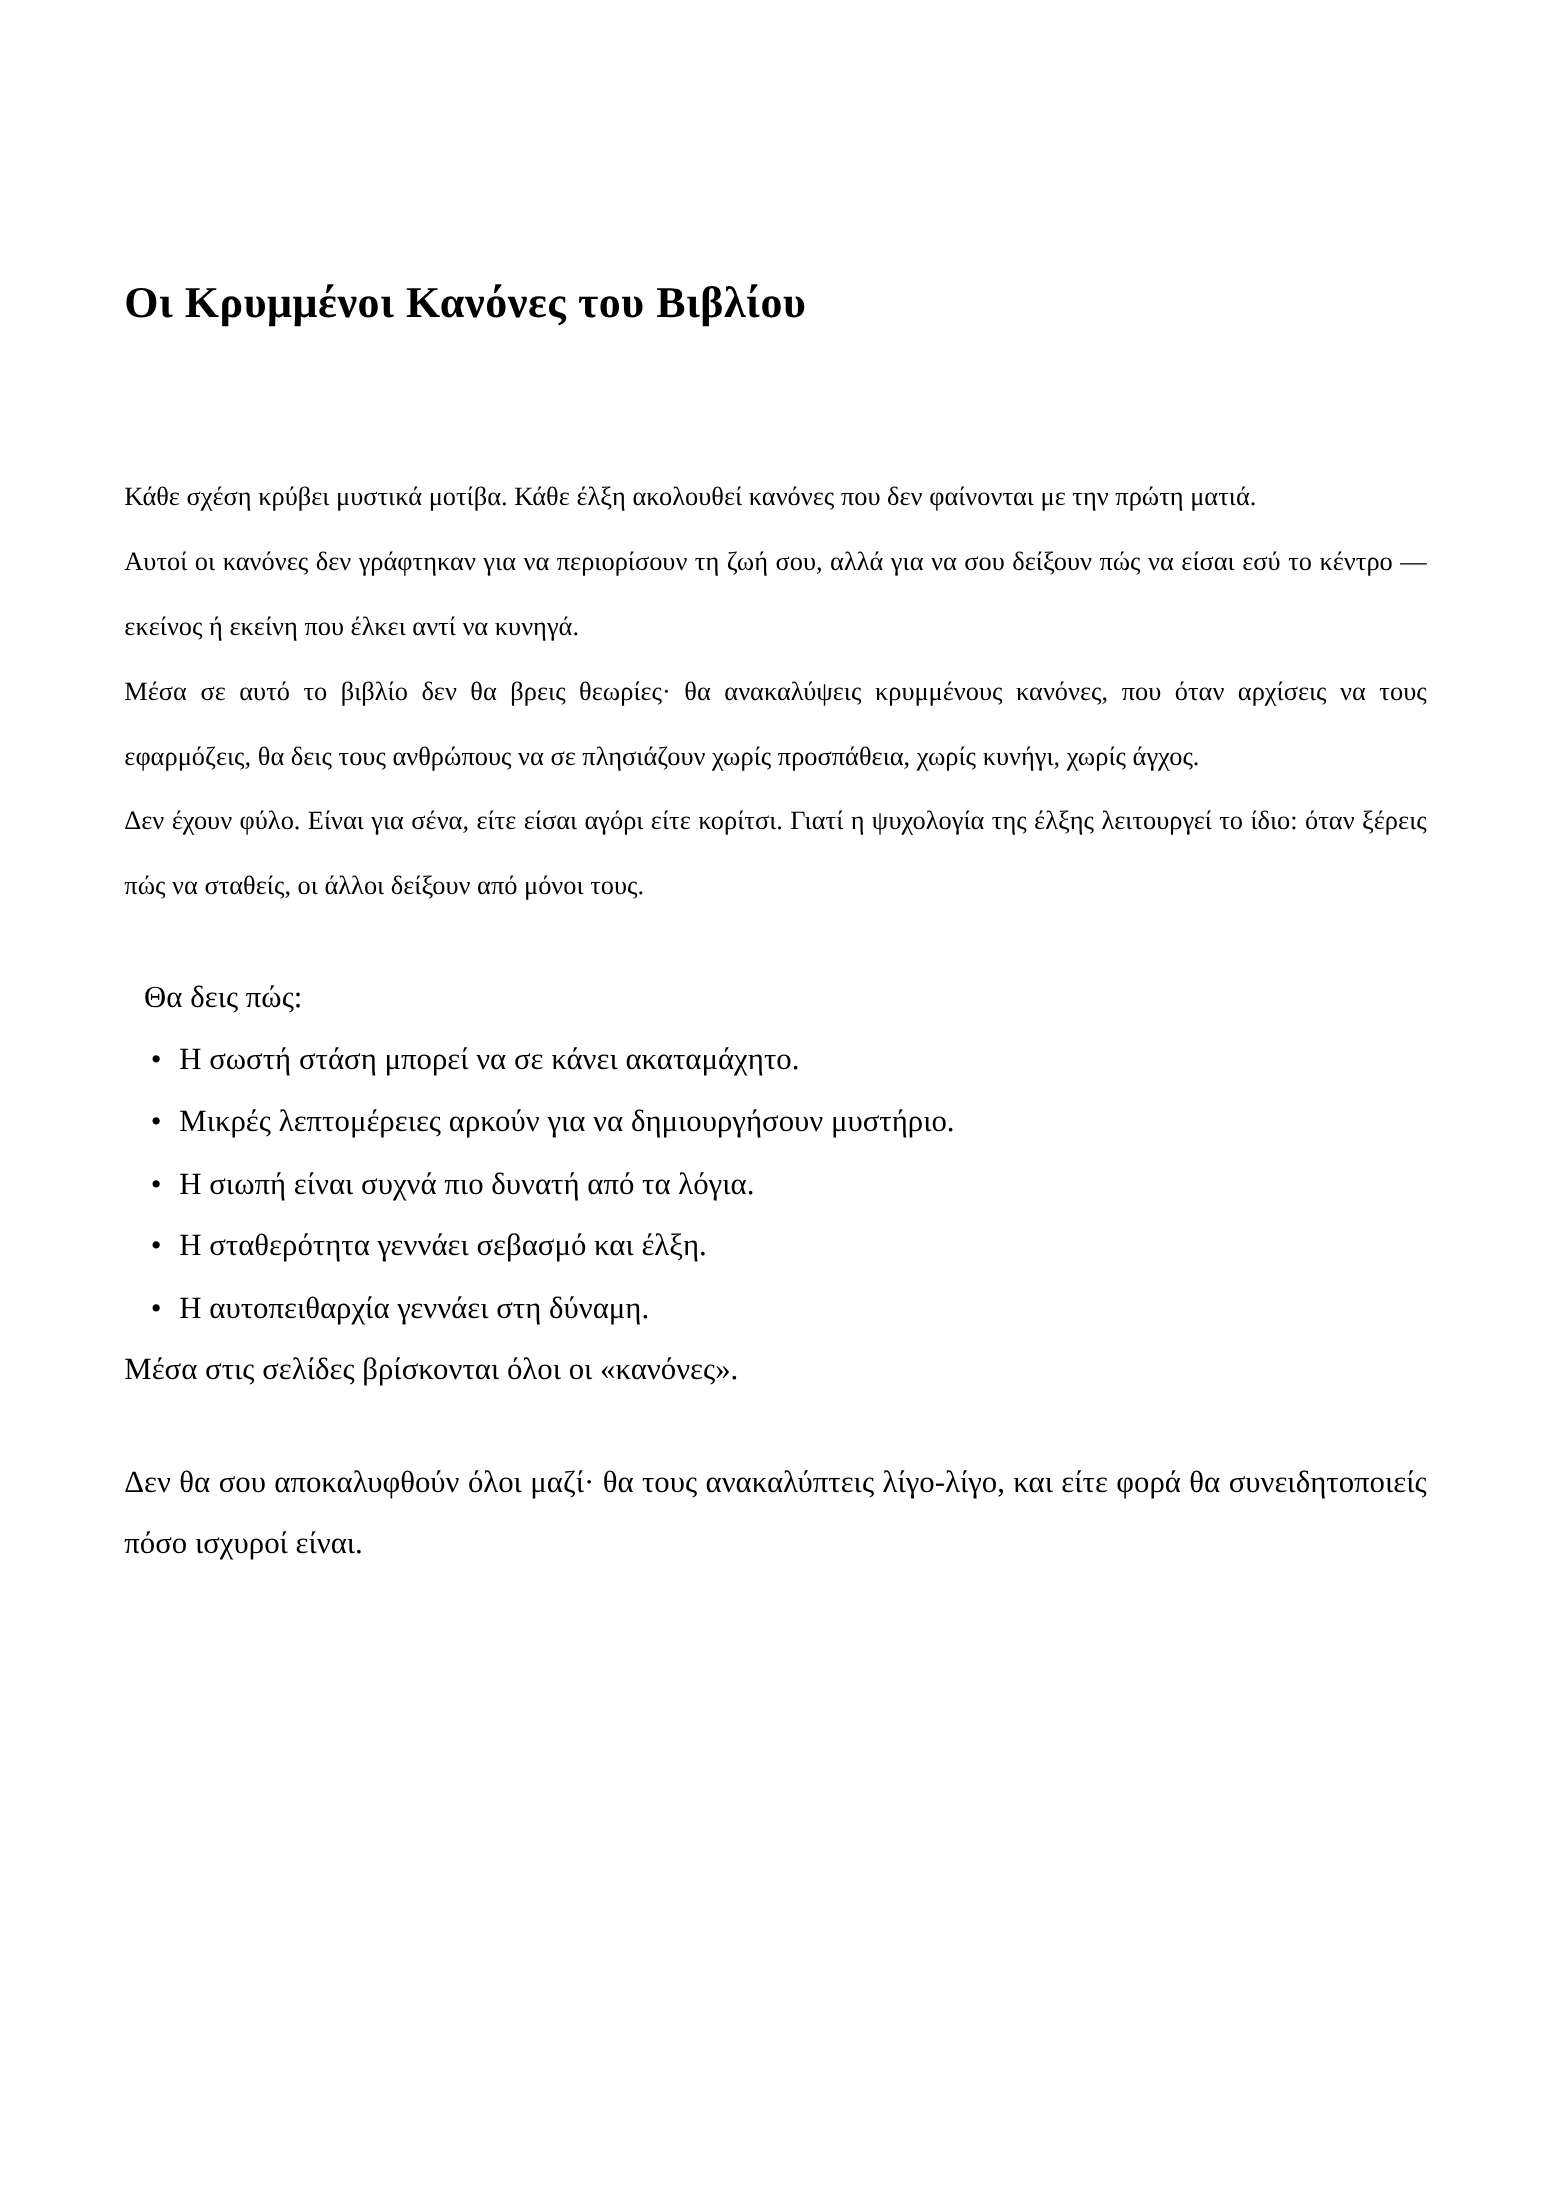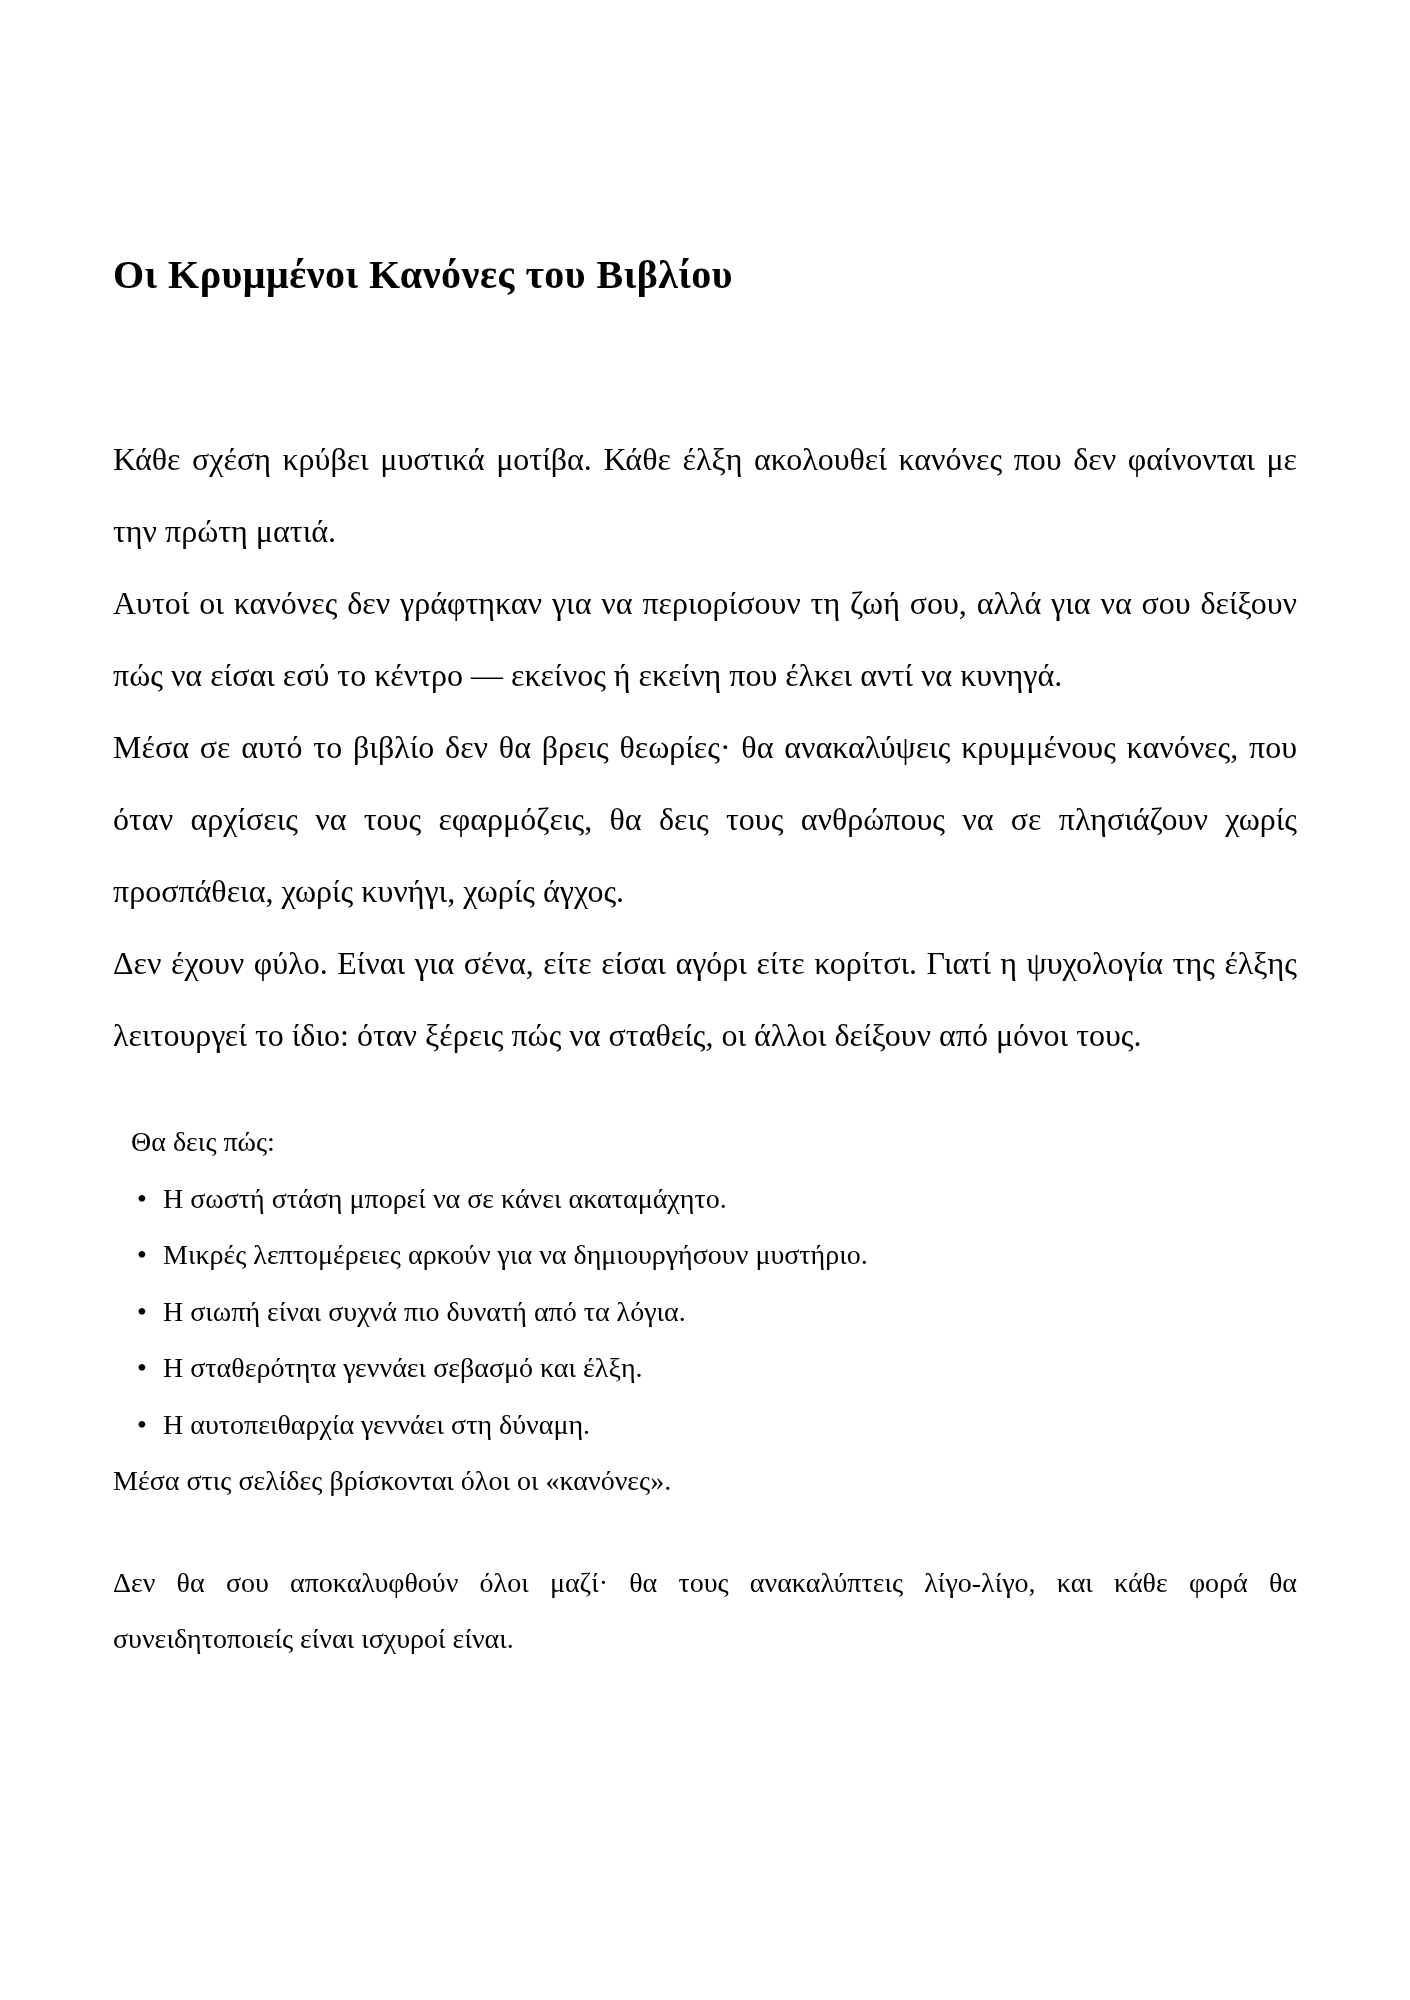--- a/index.html
+++ b/index.html
@@ -25,22 +25,22 @@
   }
   .doc-title {
     margin: 251px 0 0 0;
     font-size: 40px;
     line-height: 48px;
     font-weight: bold;
     letter-spacing: 0.5px;
   }
   .body-par {
     margin: 0;
-    font-size: 32px;
-    line-height: 72px;
+    font-size: 24px;
+    line-height: 59px;
     text-align: justify;
   }
   .first-par {
     margin-top: 124px;
   }
   .list-intro {
     margin: 43px 0 0 0;
     padding-left: 18px;
     font-size: 28px;
     line-height: 56.5px;
@@ -114,16 +114,16 @@
         <span>Η σταθερότητα γεννάει σεβασμό και έλξη.</span>
       </li>
       <li>
         <span class="bullet-dot">•</span>
         <span>Η αυτοπειθαρχία γεννάει στη δύναμη.</span>
       </li>
     </ul>
 
     <p class="list-outro">Μέσα στις σελίδες βρίσκονται όλοι οι «κανόνες».</p>
 
-    <p class="closing-par">Δεν θα σου αποκαλυφθούν όλοι μαζί· θα τους ανακαλύπτεις λίγο-λίγο, και κάθε φορά θα συνειδητοποιείς είναι ισχυροί είναι.</p>
+    <p class="closing-par">Δεν θα σου αποκαλυφθούν όλοι μαζί· θα τους ανακαλύπτεις λίγο-λίγο, και είτε φορά θα συνειδητοποιείς πόσο ισχυροί είναι.</p>
 
   </div>
 </div>
 
 </body></html>

